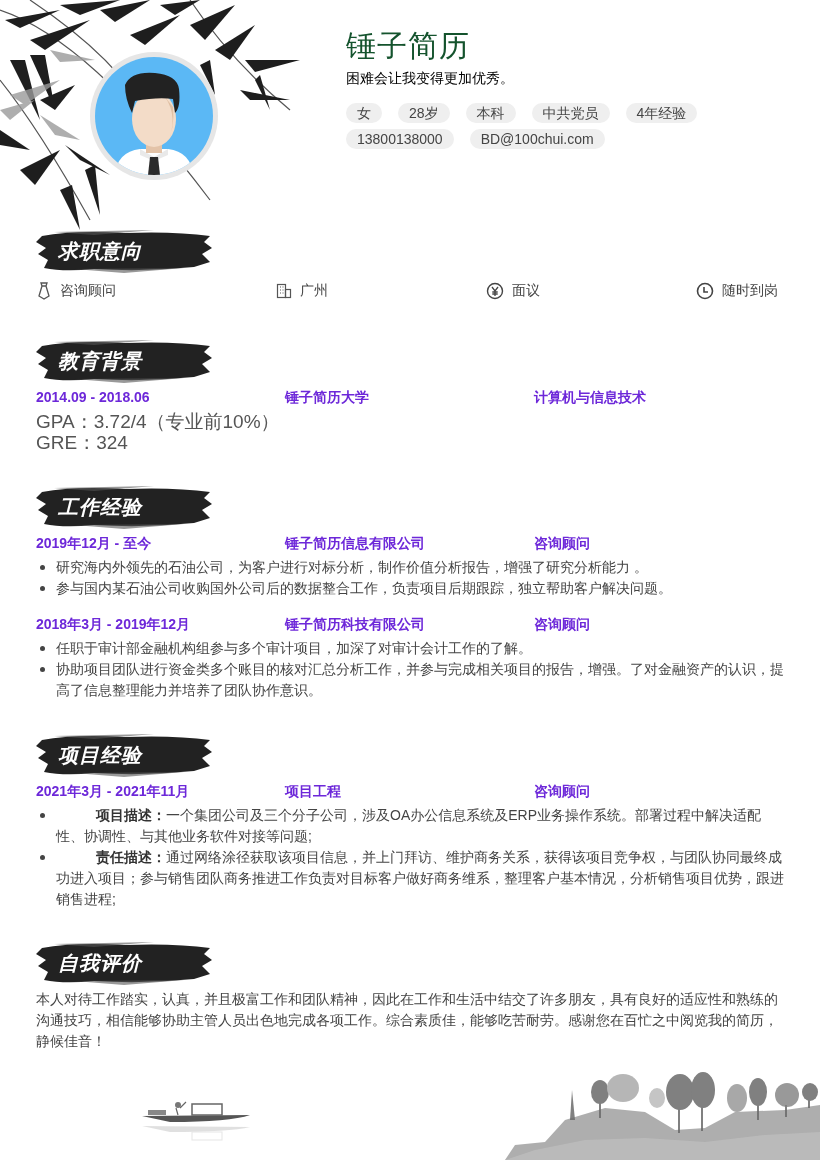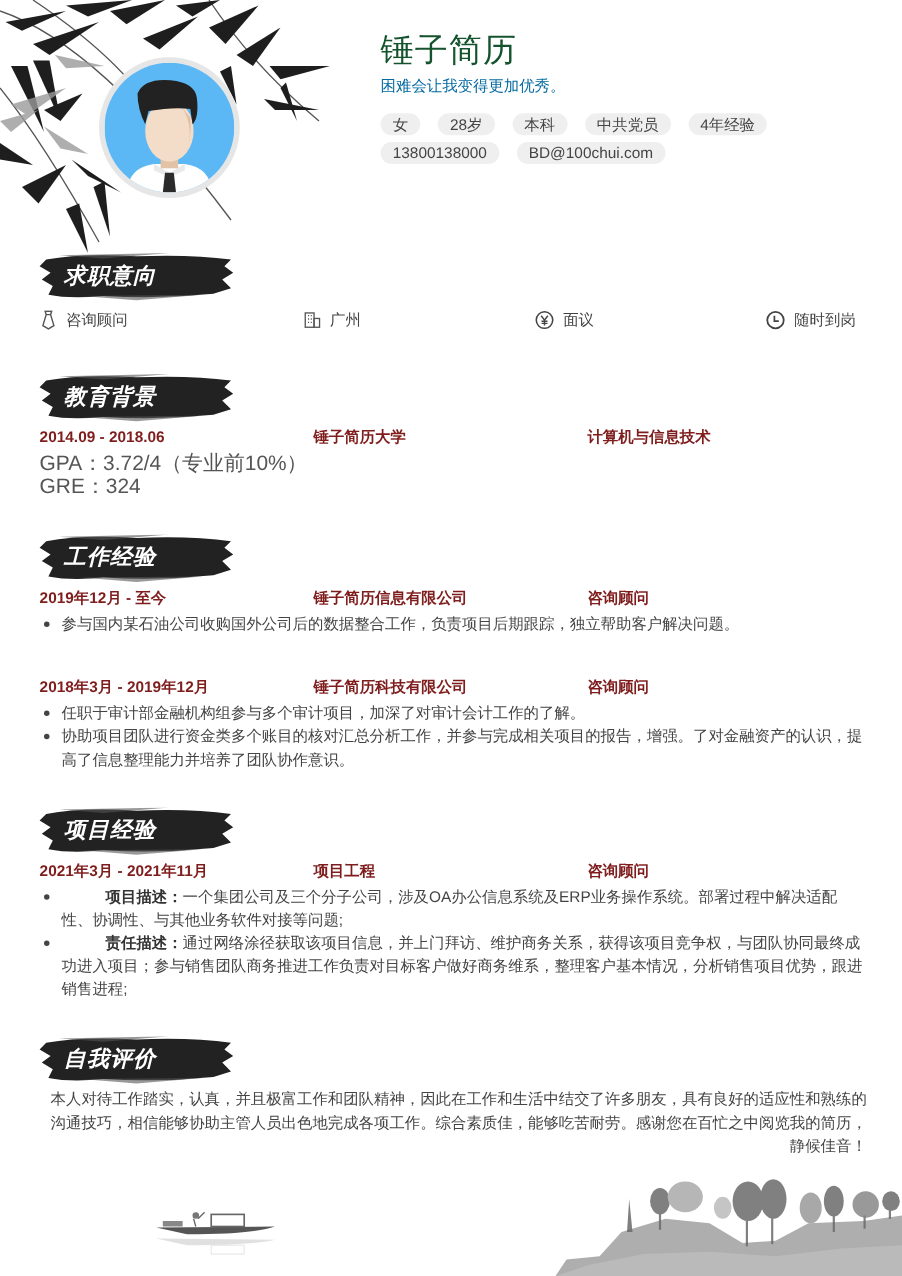--- a/index.html
+++ b/index.html
@@ -5,45 +5,45 @@
     * { box-sizing: border-box; margin: 0; padding: 0; }
     html, body { width: 820px; height: 1160px; background: #ffffff; overflow: hidden; }
     body { font-family: "Liberation Sans", "DejaVu Sans", sans-serif; color: #333333; position: relative; }
 
     .bamboo { position: absolute; left: 0; top: 0; width: 310px; height: 235px; z-index: 0; }
     .avatar { position: absolute; left: 90px; top: 52px; width: 128px; height: 128px; border-radius: 50%; background: #e6e6e6; padding: 5px; z-index: 2; }
     .avatar-inner { width: 118px; height: 118px; border-radius: 50%; overflow: hidden; }
 
     .header { position: absolute; left: 346px; top: 26px; z-index: 2; }
     .name { font-size: 30px; color: #14532d; letter-spacing: 1px; line-height: 40px; }
-    .motto { font-size: 14px; color: #0369a1; margin-top: 2px; line-height: 20px; }
+    .motto { font-size: 14px; color: #000000; margin-top: 2px; line-height: 20px; }
     .tags { margin-top: 15px; display: flex; flex-wrap: wrap; width: 460px; row-gap: 6px; }
     .tag { background: #efefef; border-radius: 10px; font-size: 14px; color: #444; height: 20px; line-height: 20px; padding: 0 11px; margin-right: 16px; }
 
     .section-title { position: absolute; left: 34px; width: 180px; height: 42px; z-index: 1; font-style: italic; }
     .section-title svg { position: absolute; left: 0; top: 0; }
     .section-title span { position: absolute; left: 24px; top: 6px; color: #fff; font-size: 20px; font-weight: bold; letter-spacing: 1px; line-height: 30px; }
 
     .intent { position: absolute; top: 282px; left: 36px; width: 760px; height: 22px; font-size: 14px; color: #444; }
     .intent-item { position: absolute; top: 0; display: flex; align-items: center; }
     .intent-item svg { margin-right: 8px; }
 
-    .row3 { position: absolute; left: 36px; width: 760px; font-size: 14px; font-weight: bold; color: #7f1d1d; height: 20px; line-height: 20px; }
+    .row3 { position: absolute; left: 36px; width: 760px; font-size: 14px; font-weight: bold; color: #6d28d9; height: 20px; line-height: 20px; }
     .row3 .c1 { position: absolute; left: 0; }
     .row3 .c2 { position: absolute; left: 249px; }
     .row3 .c3 { position: absolute; left: 498px; }
 
     .plain { position: absolute; left: 36px; font-size: 19px; color: #555; line-height: 21px; }
 
     ul.bullets { position: absolute; left: 36px; width: 752px; list-style: none; font-size: 14px; color: #444; line-height: 21px; }
     ul.bullets li { position: relative; padding-left: 20px; }
     ul.bullets li::before { content: ""; position: absolute; left: 4px; top: 8px; width: 5px; height: 5px; border-radius: 50%; background: #444; }
     ul.bullets b { color: #333; margin-left: 40px; }
 
-    .summary { position: absolute; left: 36px; top: 989px; width: 752px; font-size: 14px; color: #444; line-height: 21px; text-align: right; }
+    .summary { position: absolute; left: 36px; top: 989px; width: 752px; font-size: 14px; color: #444; line-height: 21px; }
 
     .boat { position: absolute; left: 140px; top: 1098px; }
     .landscape { position: absolute; left: 505px; top: 1070px; }
   </style>
 </head>
 <body>
 
 <svg class="bamboo" viewBox="0 0 310 235">
   <g stroke="#2a2a2a" stroke-width="1.2" fill="none" opacity="0.8">
     <path d="M0 10 Q90 40 210 200"></path>
@@ -177,20 +177,21 @@
       <use href="#brush"></use>
     </svg>
   <span>工作经验</span>
 </div>
 <div class="row3" style="top:533px">
   <span class="c1">2019年12月 - 至今</span>
   <span class="c2">锤子简历信息有限公司</span>
   <span class="c3">咨询顾问</span>
 </div>
 <ul class="bullets" style="top:557px">
+  <li>研究海内外领先的石油公司，为客户进行对标分析，制作价值分析报告，增强了研究分析能力 。</li>
   <li>参与国内某石油公司收购国外公司后的数据整合工作，负责项目后期跟踪，独立帮助客户解决问题。</li>
 </ul>
 
 <div class="row3" style="top:614px">
   <span class="c1">2018年3月 - 2019年12月</span>
   <span class="c2">锤子简历科技有限公司</span>
   <span class="c3">咨询顾问</span>
 </div>
 <ul class="bullets" style="top:638px">
   <li>任职于审计部金融机构组参与多个审计项目，加深了对审计会计工作的了解。</li>

